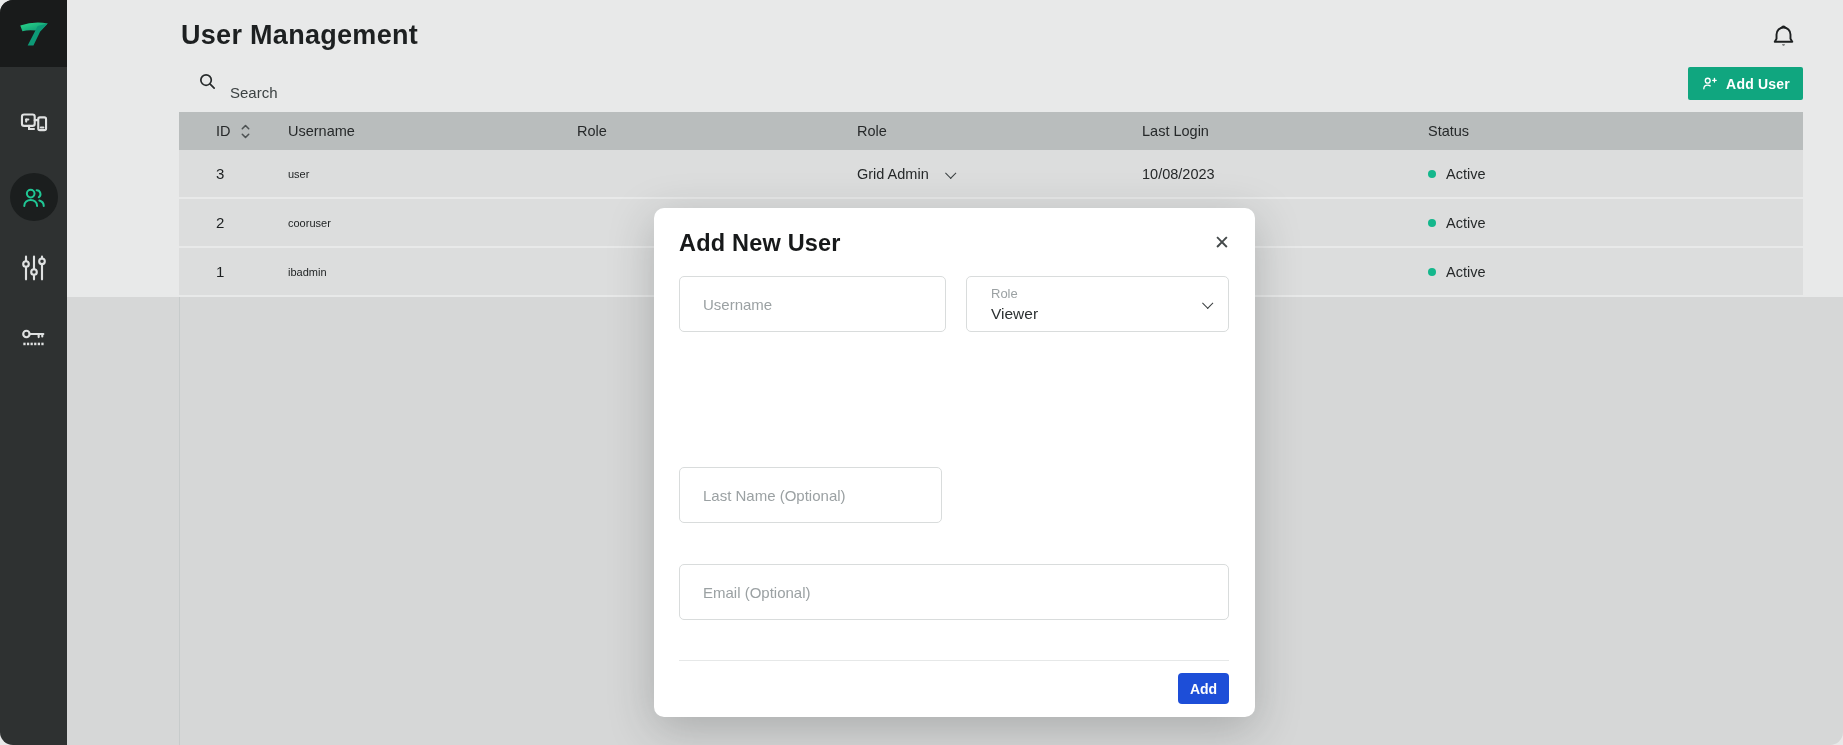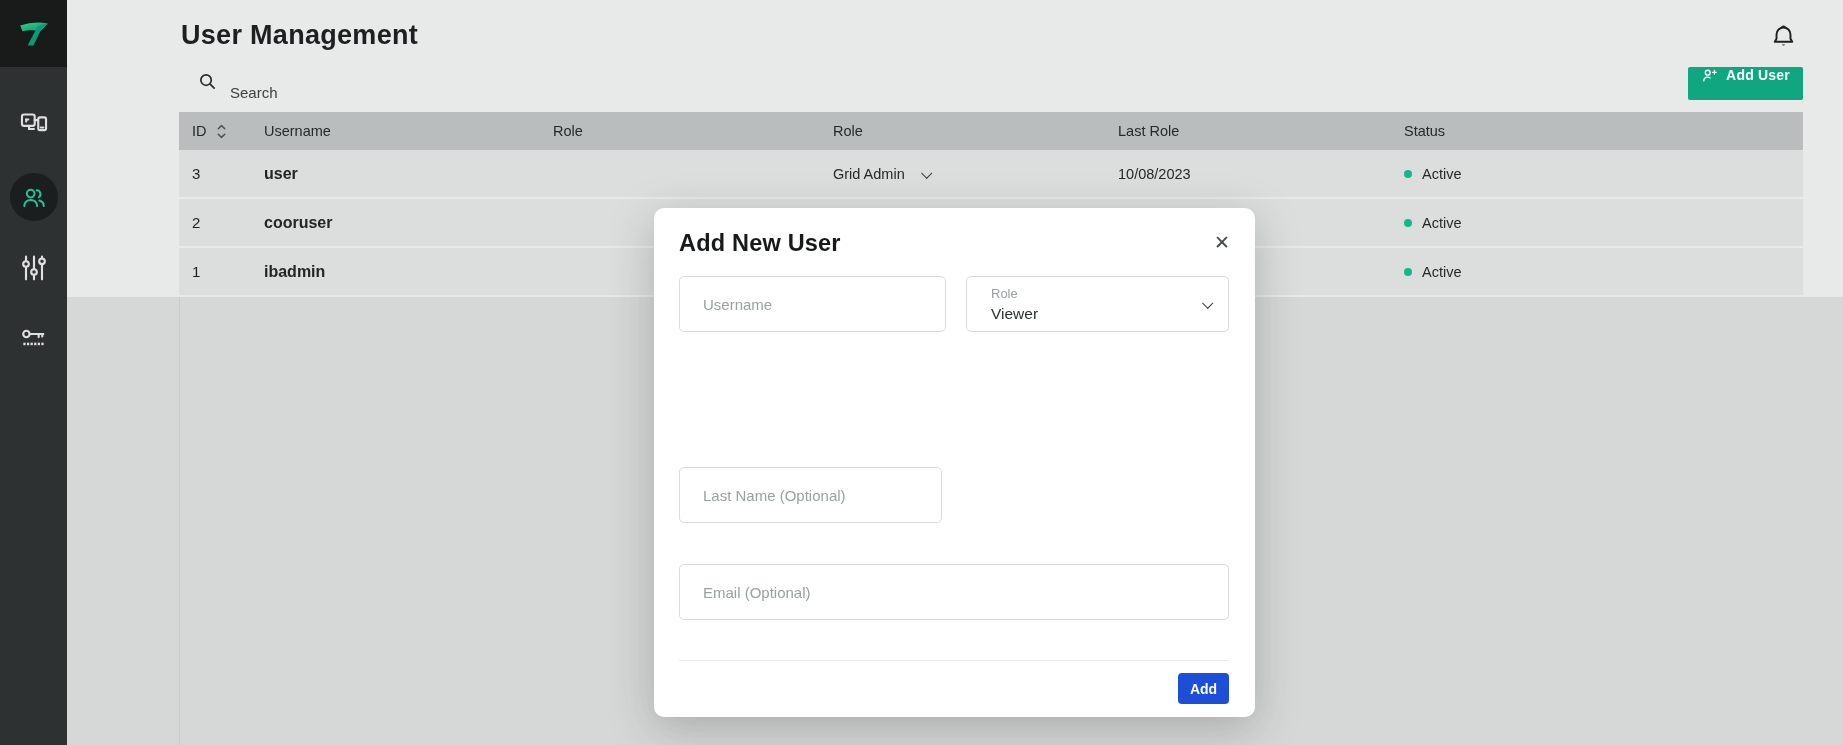--- a/index.html
+++ b/index.html
@@ -1,46 +1,46 @@
 <!DOCTYPE html>
 <html><head>
 <meta charset="utf-8">
 <style>
   * { box-sizing: border-box; margin: 0; padding: 0; }
   html,body { width:1843px; height:745px; }
   body { font-family: "Liberation Sans", sans-serif; background:#e8e9e9; }
-  .screen { position:relative; width:1843px; height:745px; overflow:hidden; background:#e8e9e9; }
+  .screen { position:relative; width:1843px; height:745px; overflow:hidden; background:#e8e9e9;border-radius:13px; }
 
   
   .sidebar { position:absolute; left:0; top:0; width:67px; height:745px; background:#2e3131; z-index:5; }
   .logo-block { position:absolute; left:0; top:0; width:67px; height:67px; background:#191b1b; display:flex; align-items:center; justify-content:center; }
   .nav-item { position:absolute; left:50%; transform:translateX(-50%); display:flex; align-items:center; justify-content:center; cursor:pointer; }
   .nav-item.plain { width:40px; height:40px; }
   .nav-item.active-circle { width:48px; height:48px; border-radius:50%; background:#1b1e1e; }
   .ni-1 { top:103px; } .ni-2 { top:173px; } .ni-3 { top:248px; } .ni-4 { top:318px; }
 
   
   .page-title { position:absolute; left:181px; top:20px; font-size:27px; font-weight:700; color:#1d2021; letter-spacing:.3px; }
   .bell-btn { position:absolute; top:20px; right:44px; width:32px; height:32px; background:none; border:none; cursor:pointer; display:flex; align-items:center; justify-content:center; }
   .search-wrap { position:absolute; left:194px; top:64px; width:340px; height:34px; }
   .search-wrap svg { position:absolute; left:4px; top:8px; }
   .search-input { position:absolute; left:0; top:0; width:100%; height:100%; border:none; background:transparent; outline:none; padding-left:36px; font-size:15px; font-family:inherit; color:#2c3132;margin-top:11px; }
   .search-input::placeholder { color:#3c4243; opacity:1; }
-  .add-user-btn { position:absolute; left:1688px; top:67px; width:115px; height:33px; background:#10a67f; color:#fff; border:none; border-radius:2px; font-size:14px; font-weight:700; font-family:inherit; display:flex; align-items:flex-start; justify-content:center; gap:8px; cursor:pointer; letter-spacing:.2px; }
+  .add-user-btn { position:absolute; left:1688px; top:67px; width:115px; height:33px; background:#10a67f; color:#fff; border:none; border-radius:2px; font-size:14px; font-weight:700; font-family:inherit; display:flex; align-items:center; justify-content:center; gap:8px; cursor:pointer; letter-spacing:.2px; }
 
   
   .table { position:absolute; left:179px; top:112px; width:1624px; }
-  .thead, .trow { display:grid; grid-template-columns:85px 289px 280px 285px 286px auto; align-items:center; }
+  .thead, .trow { display:grid; grid-template-columns:85px 289px 280px 285px 286px auto; align-items:center;padding-left:24px; }
   .thead { height:38px; background:#b9bdbd; color:#4d5253; font-size:14px; font-weight:500; }
   .thead .tcell:first-child, .trow .tcell:first-child { padding-left:13px; }
   .th-id { display:flex; align-items:center; gap:9px; }
   .trow { height:47px; background:#dcdddd; margin-bottom:2px; cursor:pointer; }
   .tcell { font-size:14.5px; color:#26292a; display:flex; align-items:center; }
   .cell-id { font-size:15px; font-weight:500; color:#1d2021; }
-  .cell-user { font-weight:700; font-size:16px; color:#222526; }
+  .cell-user { font-weight:400; font-size:11px; color:#222526; }
   .role-dd { display:inline-flex; align-items:center;text-align:right; }
   .chev { width:8px; height:8px; border-right:1.7px solid #3a3f40; border-bottom:1.7px solid #3a3f40; transform:rotate(45deg) translateY(-1px); display:inline-block; margin-left:17px; }
   .dot { width:8px; height:8px; border-radius:50%; background:#14b78c; display:inline-block; margin-right:10px; }
 
   .under { position:absolute; left:67px; top:297px; right:0; bottom:0; background:#d6d7d7; }
   .under::before { content:""; position:absolute; left:112px; top:0; bottom:0; width:1px; background:#c7cbcb; }
 
   
   .modal { position:absolute; left:654px; top:208px; width:601px; height:509px; background:#ffffff; border-radius:10px; box-shadow:0 12px 45px rgba(40,45,45,.25); z-index:10;padding-left:26px; }
   .modal-title { position:absolute; left:25px; top:22px; font-size:23.5px; font-weight:600; color:#17191a; letter-spacing:.2px; }
@@ -162,21 +162,21 @@
       <div class="tcell th-id">
         <span>ID</span>
         <svg width="11" height="15" viewBox="0 0 12 16" fill="none" stroke="#4d5253" stroke-width="1.7" stroke-linecap="round" stroke-linejoin="round">
           <path d="M2.5 5 L6 1.5 L9.5 5"></path>
             <path d="M2.5 11 L6 14.5 L9.5 11"></path>
         </svg>
       </div>
       <div class="tcell">Username</div>
       <div class="tcell">Role</div>
       <div class="tcell">Role</div>
-      <div class="tcell">Last Role</div>
+      <div class="tcell">Last Login</div>
       <div class="tcell">Status</div>
     </div>
     <div>
         <div class="trow">
           <div class="tcell cell-id">3</div>
           <div class="tcell cell-user">user</div>
           <div class="tcell"></div>
           <div class="tcell">
             <span class="role-dd">
               <span>Grid Admin</span>

